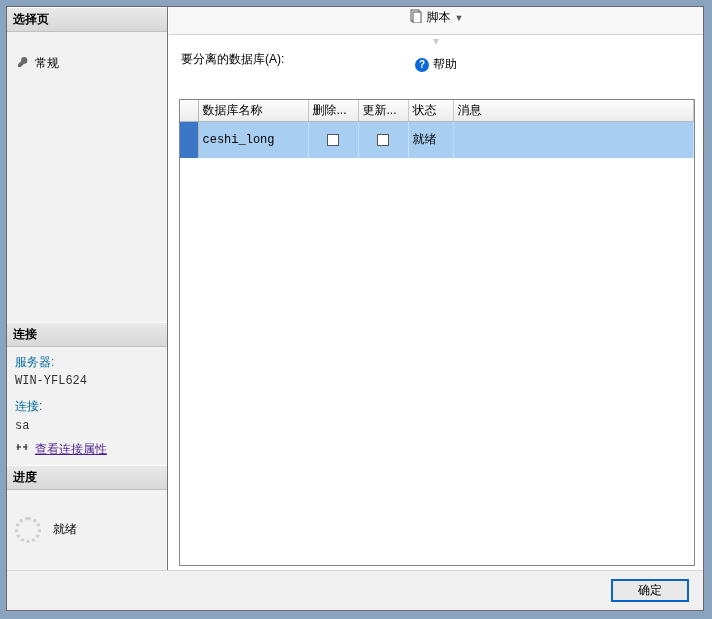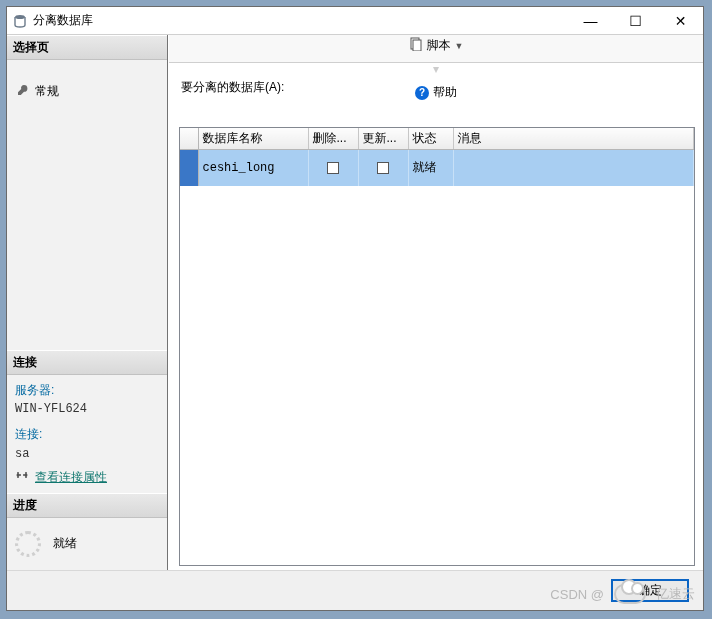--- a/index.html
+++ b/index.html
@@ -22,21 +22,21 @@
   }
   .section-hdr {
     background:linear-gradient(#e9e9e9,#d8d8d8); font-weight:bold; font-size:12px;
     padding:3px 6px; border-top:1px solid #fff; border-bottom:1px solid #c1c1c1;
   }
   .pages { height:290px; padding:21px 2px; }
   .page-item { display:flex; align-items:center; gap:6px; padding:2px 8px; font-size:12px; }
   .conn { padding:6px 8px; font-size:12px; color:#333; line-height:1.6; }
   .conn .lbl { color:#0369a1; }
   .conn .val { font-family:"SimSun","Courier New",monospace; }
-  .link { color:#0f766e; text-decoration:underline; cursor:pointer; }
+  .link { color:#4c1d95; text-decoration:underline; cursor:pointer; }
   .conn-row-link { display:flex; align-items:center; gap:6px; margin-top:4px; }
   .progress { padding:10px 8px; display:flex; align-items:center; gap:12px; font-size:12px; flex:1; }
   .spinner { width:26px; height:26px; border:3px dotted #cfcfcf; border-radius:50%; }
   .rightcol { flex:1; display:flex; flex-direction:column; border-left:1px solid #fff; }
   .toolbar {
     height:28px; display:flex; align-items:center; gap:6px; padding:0 4px;
     border-bottom:1px solid #cfcfcf; background:#f8f8f8; font-size:12px;flex-direction:column;
   }
   .tb-btn { display:flex; align-items:center; gap:4px; padding:2px 4px; cursor:default; }
   .drop-arrow { font-size:9px; color:#555; }
@@ -69,34 +69,20 @@
     color:#b8b8b8; font-size:13px; pointer-events:none;
   }
   .cloud { width:32px; height:20px; border:2px solid #c9c9c9; border-radius:12px; position:relative; }
   .cloud::before { content:""; position:absolute; width:12px; height:12px; border:2px solid #c9c9c9; border-radius:50%; top:-7px; left:5px; background:#fff; }
   .cloud::after { content:""; position:absolute; width:9px; height:9px; border:2px solid #c9c9c9; border-radius:50%; top:-4px; left:15px; background:#fff; }
 </style>
 </head>
 <body>
 
 <div class="window">
-  <div class="titlebar">
-    <span class="icon">
-      <svg width="14" height="14" viewBox="0 0 14 14">
-          <ellipse cx="7" cy="3" rx="5" ry="2" fill="#6b7a8a"></ellipse>
-          <path d="M2 3v8c0 1.1 2.2 2 5 2s5-.9 5-2V3" fill="none" stroke="#6b7a8a" stroke-width="1.4"></path>
-        </svg>
-    </span>
-    <span class="title">分离数据库</span>
-    <div class="winbtns">
-      <div class="winbtn">—</div>
-      <div class="winbtn">☐</div>
-      <div class="winbtn close">✕</div>
-    </div>
-  </div>
 
   <div class="body">
     <div class="leftcol">
       <div class="section-hdr">选择页</div>
       <div class="pages">
         <div class="page-item">
           <span>
             <svg width="12" height="12" viewBox="0 0 12 12">
                 <path d="M7 1a3 3 0 0 0-2.8 4L1 8.2V11h2.8L7 7.8A3 3 0 1 0 7 1z" fill="#6a6a6a"></path>
               </svg>
@@ -188,18 +174,13 @@
           </table>
         </div>
       </div>
     </div>
   </div>
 
   <div class="footer">
     <button class="btn primary">确定</button>
   </div>
 
-  <div class="watermark">
-    <span>CSDN @</span>
-    <span class="cloud"></span>
-    <span>亿速云</span>
-  </div>
 </div>
 
 </body></html>

